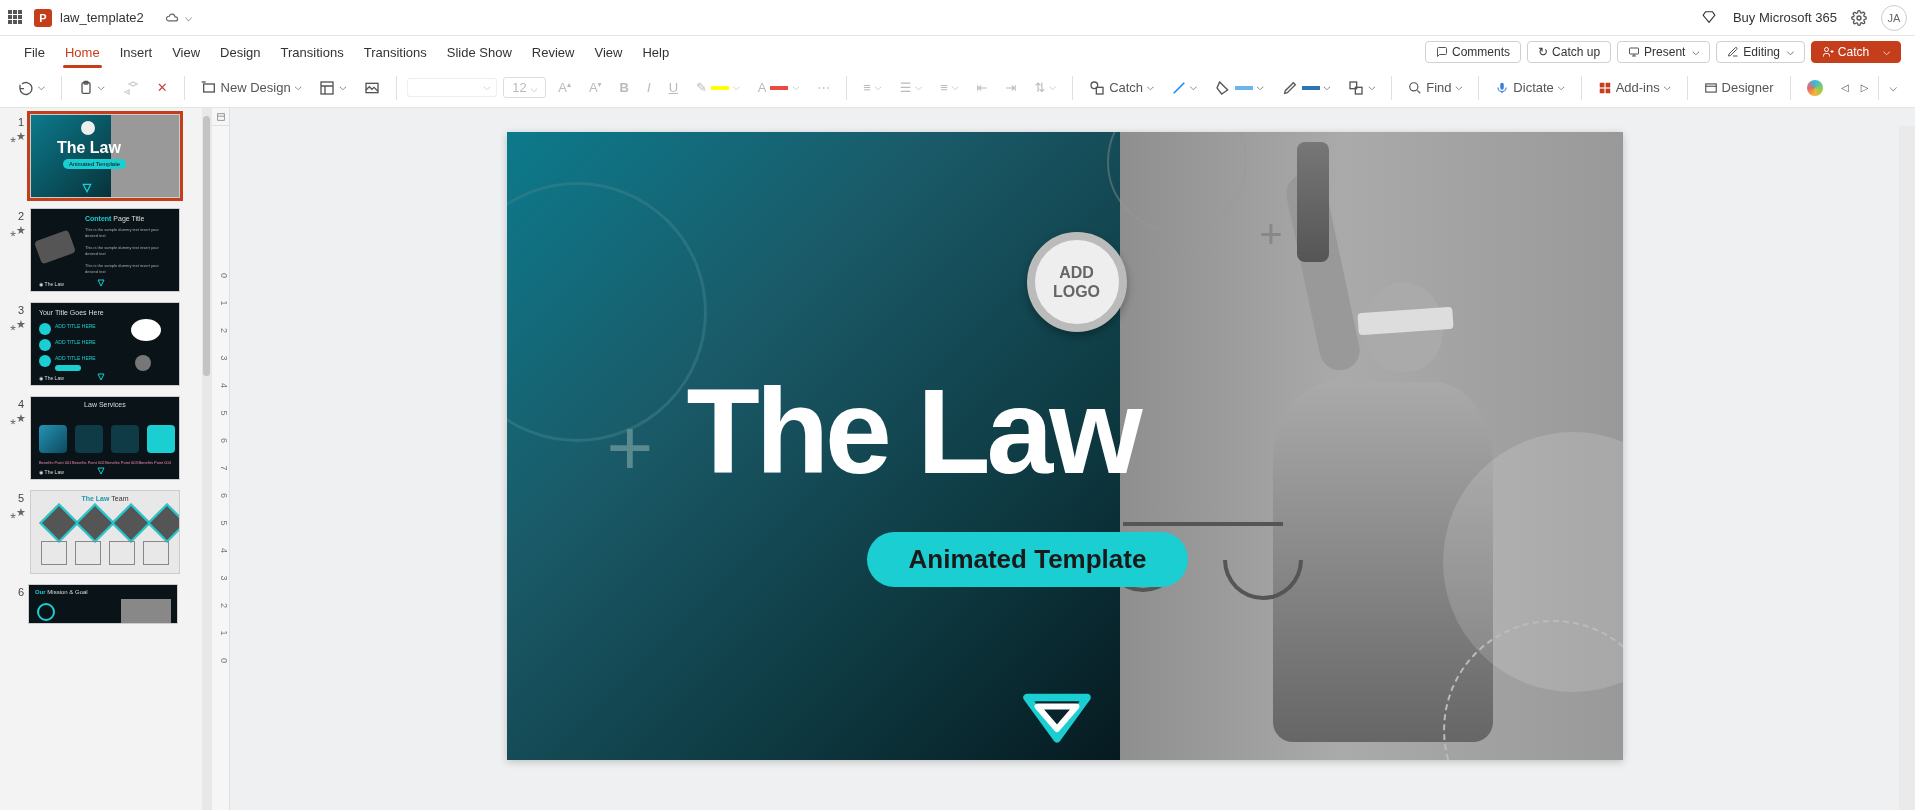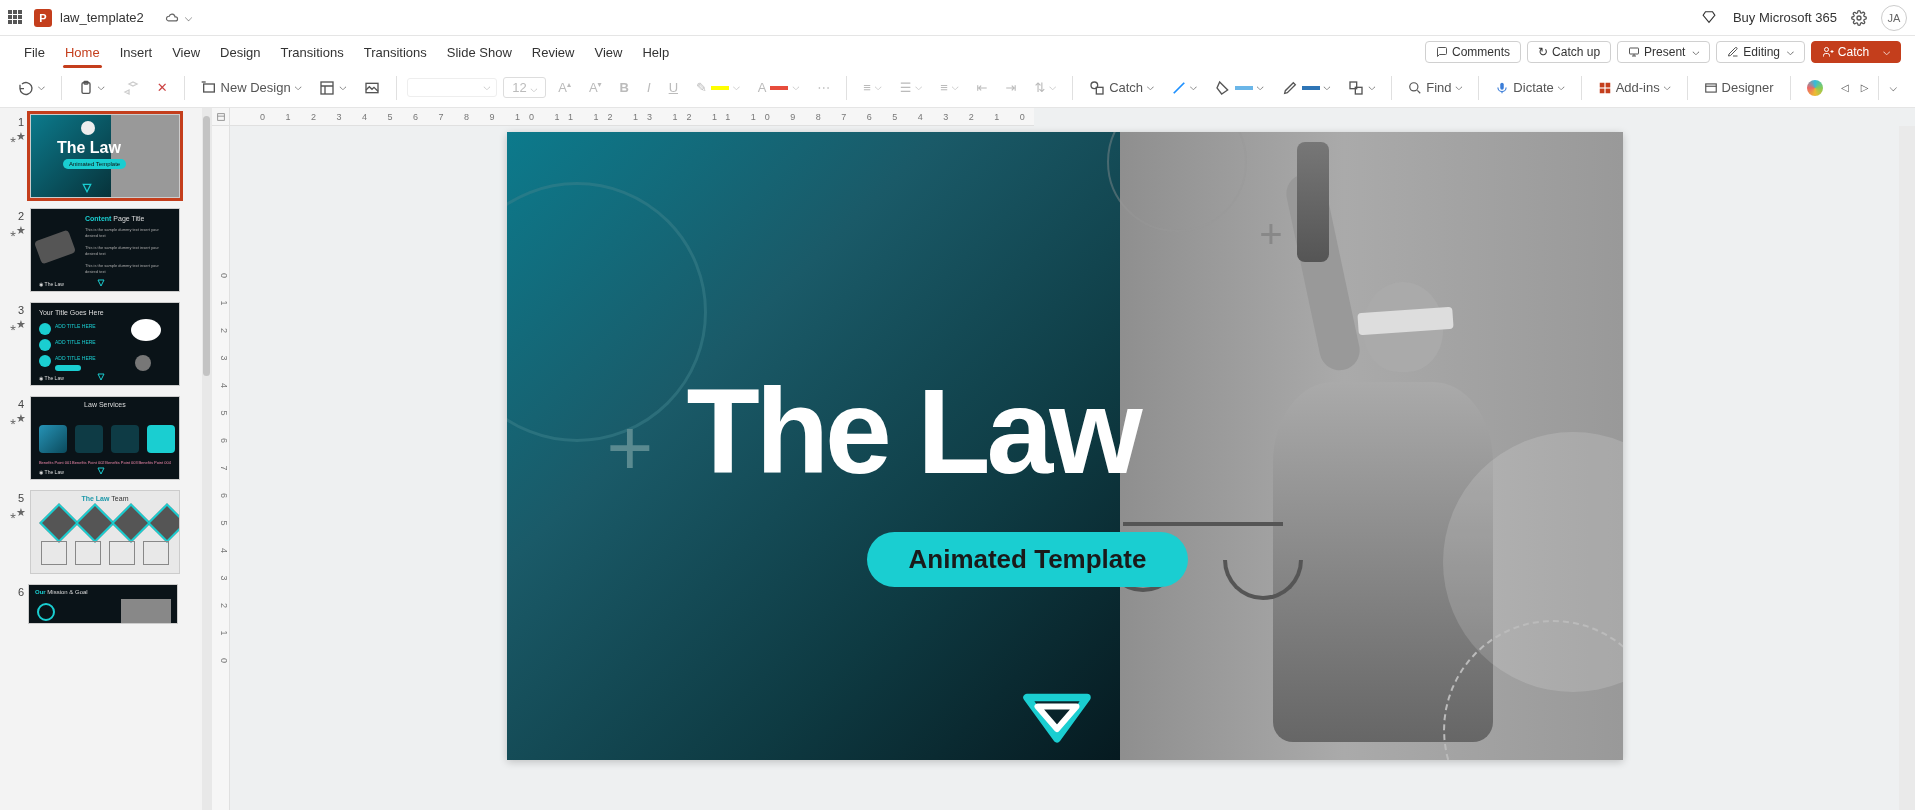--- a/index.html
+++ b/index.html
@@ -514,21 +514,20 @@
     </div>
 
   <div class="ruler-wrap">
     <div style="display:flex">
       <div style="width:18px;height:18px;background:#f6f6f6;border-right:1px solid #e0e0e0;border-bottom:1px solid #e0e0e0;display:flex;align-items:center;justify-content:center">
           <svg width="10" height="10" viewBox="0 0 24 24" stroke="#888" fill="none" stroke-width="2">
             <rect x="4" y="4" width="16" height="16"></rect>
             <path d="M4 10h16"></path>
           </svg>
         </div>
-      <div class="ruler-h">0   1   2   3   4   5   6   7   8   9   10   11   12   13   12   11   10   9   8   7   6   5   4   3   2   1   0</div>
     </div>
     <div class="canvas-row">
       <div class="ruler-v">0 1 2 3 4 5 6 7 6 5 4 3 2 1 0</div>
       <div class="slide-stage">
         <div class="slide">
           <div class="slide-right">
             <div class="statue">
               <div class="arm-up"></div>
                 <div class="torch"></div>
               <div class="statue-body"></div>
@@ -542,20 +541,21 @@
             </div>
           </div>
           <div class="slide-left">
             <div class="circle-deco"></div>
           </div>
           <div class="circle-deco4"></div>
           <div class="plus1">+</div>
           <div class="plus2">+</div>
           <div class="circle-deco2"></div>
           <div class="circle-deco3"></div>
+          <div class="add-logo">ADD LOGO</div>
           <div class="slide-title">The Law</div>
           <div class="sub-pill">Animated Template</div>
           <div class="tri-icon">
             <svg viewBox="0 0 100 80" fill="none" stroke="#1aced1" stroke-width="10" stroke-linejoin="round">
                 <path d="M10 10 h80 L50 65 z"></path>
                 <path stroke="#fff" stroke-width="8" d="M24 22 h52 L50 52 z"></path>
               </svg>
           </div>
         </div>
       </div>

